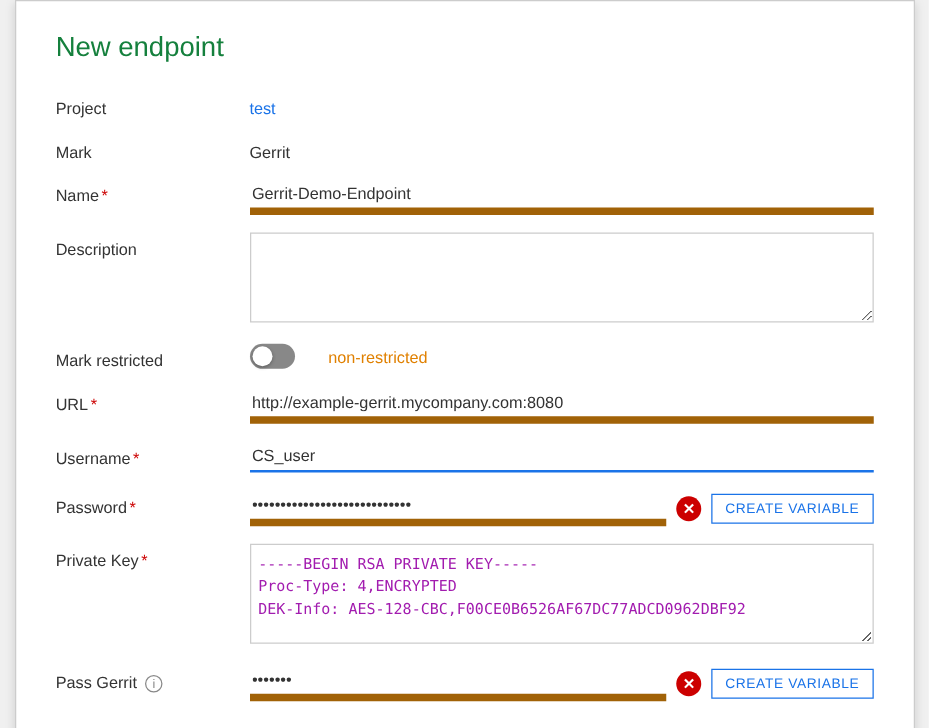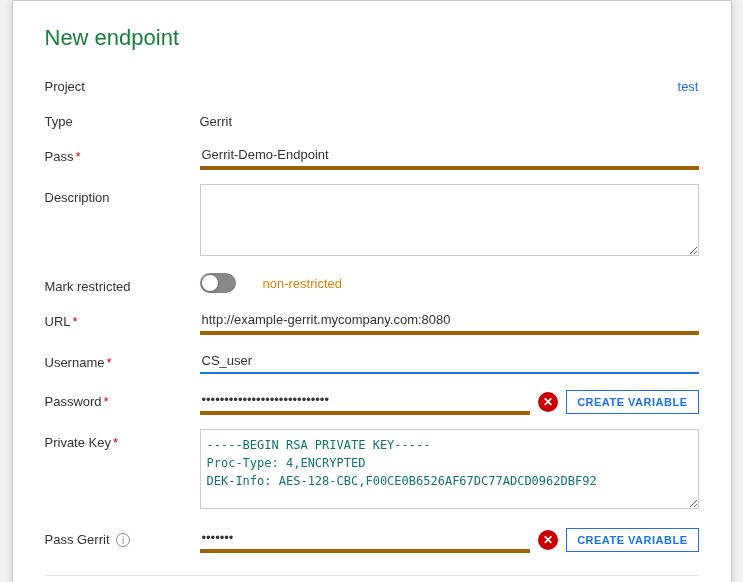--- a/index.html
+++ b/index.html
@@ -54,30 +54,29 @@
       cursor: default;
     }
     .form-value {
       flex: 1;
       font-size: 13px;
       color: #333;
     }
     .static-value {
       padding-top: 6px;
       color: #1a73e8;
-      text-align: right;
     }
     .static-value-plain {
       padding-top: 6px;
       color: #333;
     }
     .text-input {
       width: 100%;
       border: none;
-      border-bottom: 4px solid #a16207;
+      border-bottom: 6px solid #a16207;
       outline: none;
       font-size: 13px;
       padding: 4px 2px;
       color: #333;
       background: transparent;
     }
     .text-input.active {
       border-bottom: 2px solid #1a73e8;
     }
     .textarea-input {
@@ -162,21 +161,21 @@
       justify-content: center;
       color: #fff;
       font-size: 12px;
       font-weight: bold;
     }
     .create-variable-btn {
       border: 1px solid #1a73e8;
       background: #fff;
       color: #1a73e8;
       font-size: 11px;
-      font-weight: bold;
+      font-weight: normal;
       padding: 5px 10px;
       cursor: pointer;
       white-space: nowrap;
       letter-spacing: 0.5px;
     }
     
     .footer {
       display: flex;
       gap: 8px;
       margin-top: 22px;
@@ -208,43 +207,43 @@
       color: #1a5f9e;
       border: 1px solid #1a5f9e;
       font-size: 13px;
       font-weight: bold;
       padding: 10px 20px;
       cursor: pointer;
       letter-spacing: 0.5px;
     }
     .private-key-content {
       font-size: 12px;
-      color: #0f766e;
+      color: #a21caf;
       line-height: 1.5;
     }
   </style>
 </head>
 <body>
 
 <div class="dialog">
   <div class="dialog-title">New endpoint</div>
 
   <div class="form-row">
     <div class="form-label">Project</div>
     <div class="form-value static-value">test</div>
   </div>
 
   <div class="form-row">
-    <div class="form-label">Type</div>
+    <div class="form-label">Mark</div>
     <div class="form-value static-value-plain">Gerrit</div>
   </div>
 
   <div class="form-row">
     <div class="form-label">
-      <span>Pass</span><span class="required">*</span>
+      <span>Name</span><span class="required">*</span>
     </div>
     <div class="form-value">
       <input class="text-input" type="text" value="Gerrit-Demo-Endpoint" style="">
     </div>
   </div>
 
   <div class="form-row">
     <div class="form-label">Description</div>
     <div class="form-value">
       <textarea class="textarea-input" style=""></textarea>

